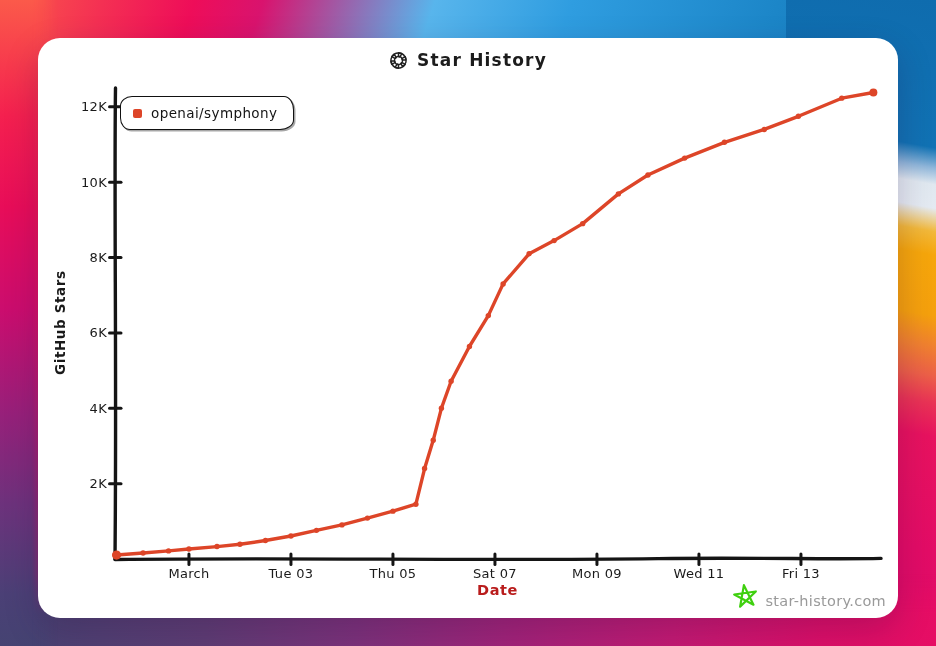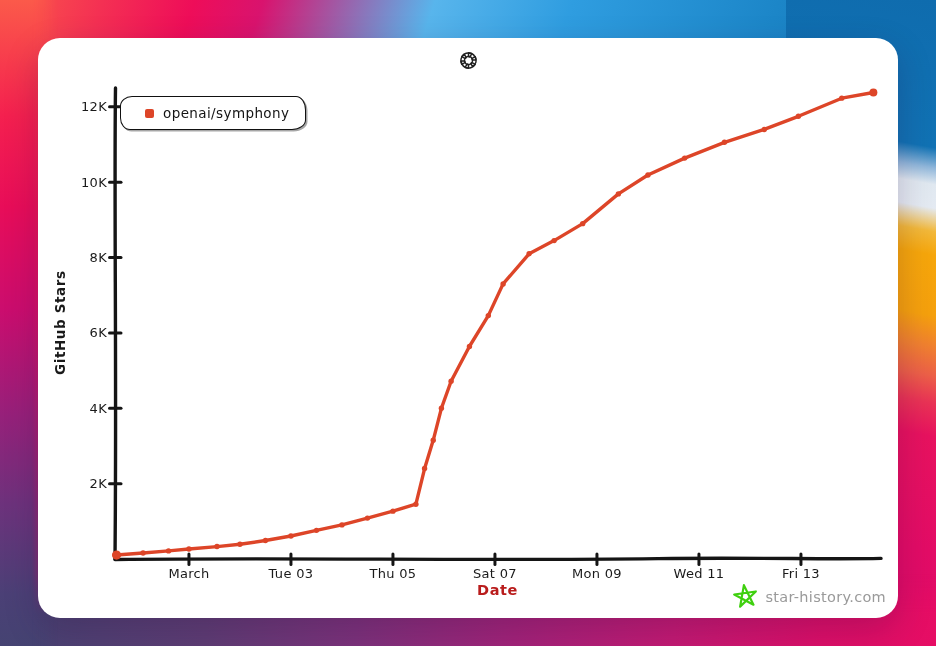--- a/index.html
+++ b/index.html
@@ -30,35 +30,35 @@
     background:#ffffff;border-radius:22px;box-shadow:0 12px 34px rgba(40,10,60,.22);}
 
   .chart-title{position:absolute;left:0;right:0;top:10px;height:24px;z-index:12;
     display:flex;align-items:center;justify-content:center;gap:9px;
     color:#1c1c1c;font-size:17px;font-weight:700;letter-spacing:1.2px;}
   .chart-title svg{display:block;}
 
   .legend{position:absolute;left:82px;top:58px;z-index:12;display:flex;
     align-items:center;gap:9px;background:#fff;border:1.7px solid #111;
     border-radius:12px 10px 14px 10px / 10px 14px 10px 12px;
-    padding:8px 16px 8px 24px;box-shadow:1.5px 1.5px 0 rgba(0,0,0,.35);justify-content:space-between;}
+    padding:8px 16px 8px 12px;box-shadow:1.5px 1.5px 0 rgba(0,0,0,.35);justify-content:space-between;}
   .legend-marker{width:9px;height:9px;border-radius:2px;}
   .legend-label{font-size:13.5px;color:#141414;letter-spacing:.4px;}
 
   .chart-svg{position:absolute;left:0;top:0;width:860px;height:580px;z-index:11;}
 
   .x-axis-title{position:absolute;left:77px;width:765px;top:544px;z-index:12;
     text-align:center;font-size:14.5px;font-weight:600;color:#b91c1c;letter-spacing:.6px;}
   .y-axis-title{position:absolute;left:12px;top:50px;height:470px;width:20px;z-index:12;
     display:flex;align-items:center;justify-content:center;
     writing-mode:vertical-rl;transform:rotate(180deg);
     font-size:13.5px;font-weight:600;color:#1a1a1a;letter-spacing:.6px;}
 
   .watermark{position:absolute;right:12px;bottom:9px;z-index:12;display:flex;
-    align-items:center;gap:7px;text-decoration:none;}
+    align-items:flex-end;gap:7px;text-decoration:none;}
   .watermark-text{font-size:14.5px;color:#9a9a9a;letter-spacing:.3px;}
 
   text.tick{font-family:"DejaVu Sans","Liberation Sans",sans-serif;
     font-size:13px;fill:#1a1a1a;font-weight:500;letter-spacing:.3px;}
 </style>
 </head>
 <body>
 
 <div class="stage">
 
@@ -73,20 +73,21 @@
       <svg width="19" height="19" viewBox="-11 -11 22 22">
         <g fill="none" stroke="#212121" stroke-width="1.7" stroke-linejoin="round">
           <path transform="rotate(0)" d="M0,-9 C4.6,-9 8.4,-5.2 8.4,-0.6 L4.2,-0.6 C4.2,-3 2.3,-4.8 0,-4.8 Z"></path>
           <path transform="rotate(60)" d="M0,-9 C4.6,-9 8.4,-5.2 8.4,-0.6 L4.2,-0.6 C4.2,-3 2.3,-4.8 0,-4.8 Z"></path>
           <path transform="rotate(120)" d="M0,-9 C4.6,-9 8.4,-5.2 8.4,-0.6 L4.2,-0.6 C4.2,-3 2.3,-4.8 0,-4.8 Z"></path>
           <path transform="rotate(180)" d="M0,-9 C4.6,-9 8.4,-5.2 8.4,-0.6 L4.2,-0.6 C4.2,-3 2.3,-4.8 0,-4.8 Z"></path>
           <path transform="rotate(240)" d="M0,-9 C4.6,-9 8.4,-5.2 8.4,-0.6 L4.2,-0.6 C4.2,-3 2.3,-4.8 0,-4.8 Z"></path>
           <path transform="rotate(300)" d="M0,-9 C4.6,-9 8.4,-5.2 8.4,-0.6 L4.2,-0.6 C4.2,-3 2.3,-4.8 0,-4.8 Z"></path>
         </g>
       </svg>
+      <span>Star History</span>
     </div>
 
     <div class="legend">
       <span class="legend-marker" style="background: rgb(221, 69, 40);"></span>
       <span class="legend-label">openai/symphony</span>
     </div>
 
     <svg id="chart-svg" class="chart-svg" viewBox="0 0 860 580">
 
       <g>

